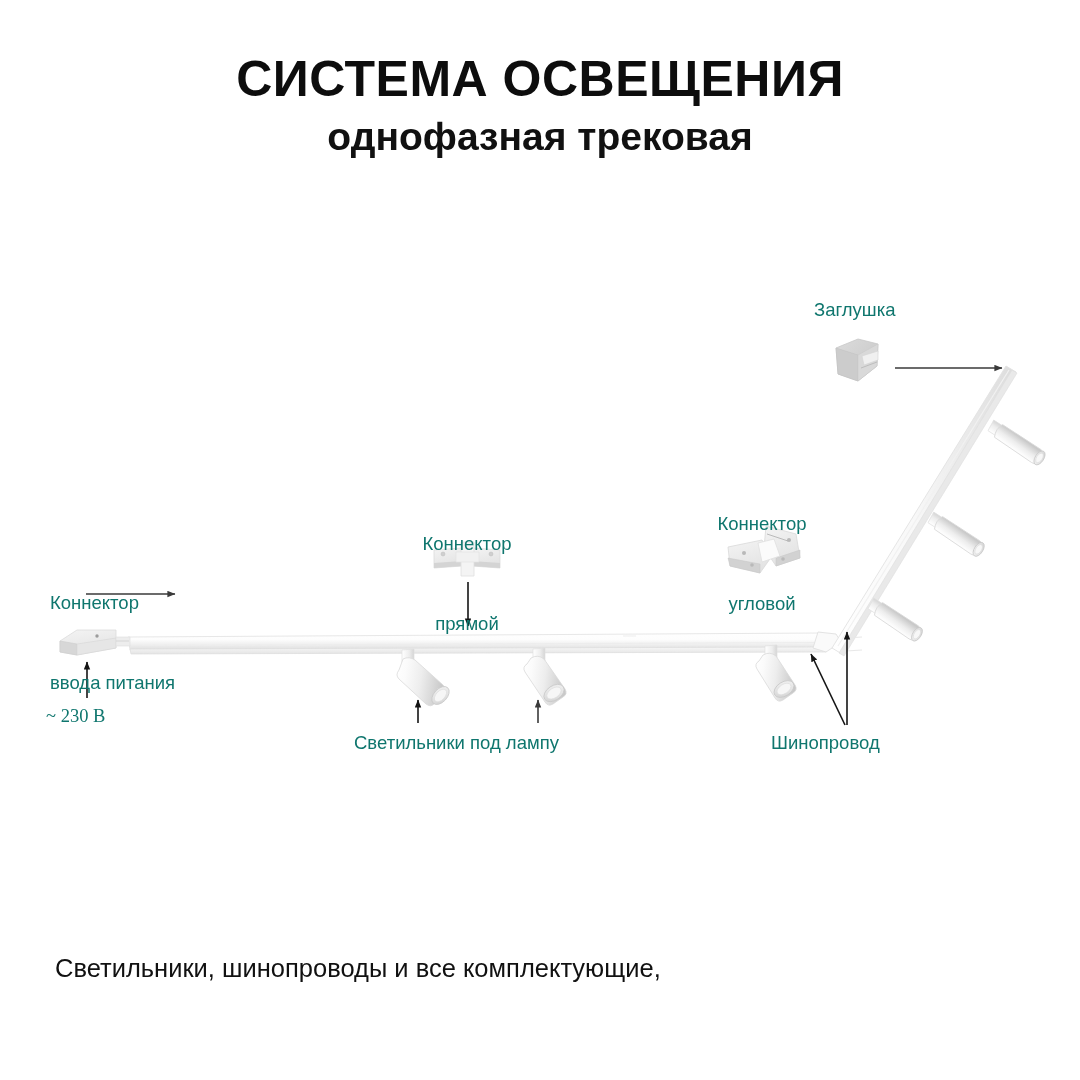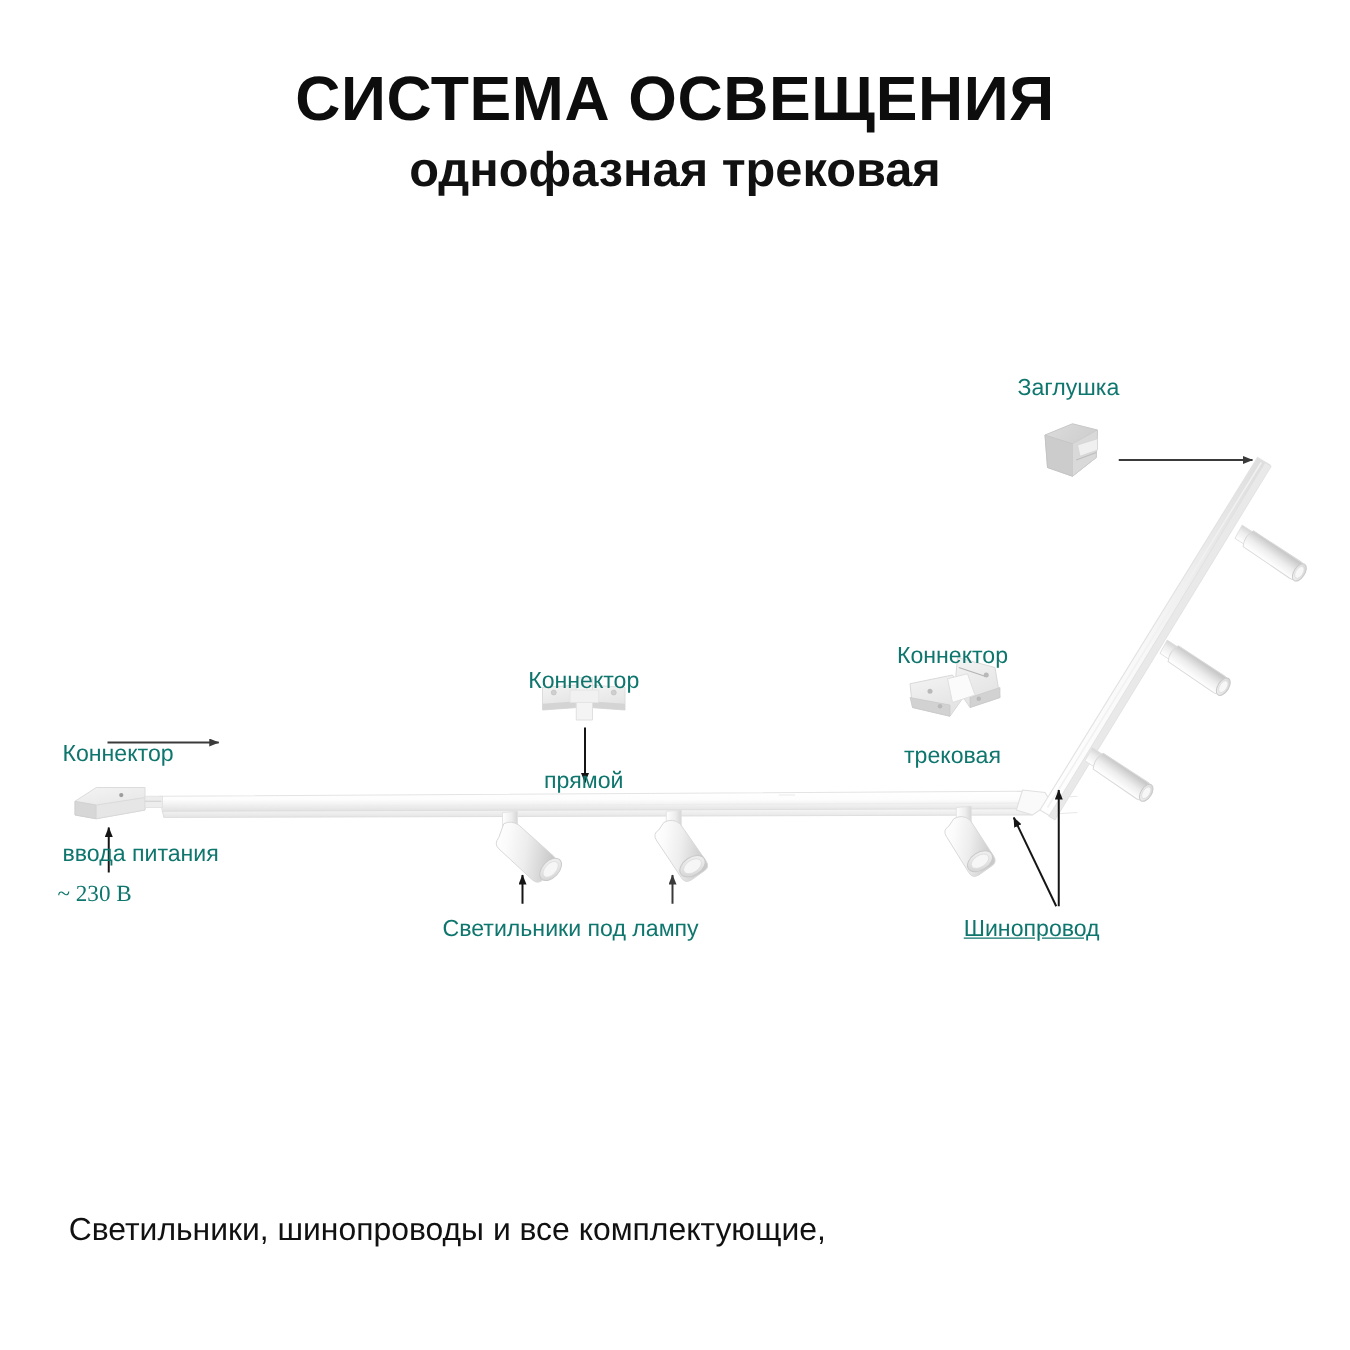--- a/index.html
+++ b/index.html
@@ -74,34 +74,34 @@
   }
   .label.center { text-align: center; }
   .label.left   { text-align: left; }
 
   #label-power      { left: 50px;  top: 536px; text-align: left; }
   #label-voltage    { left: 46px;  top: 703px; text-align: left; font-family: Liberation Serif, serif; }
   #label-straight   { left: 377px; top: 477px; width: 180px; text-align: center; }
   #label-corner     { left: 672px; top: 457px; width: 180px; text-align: center; }
   #label-cap        { left: 814px; top: 297px; text-align: left; }
   #label-lamps      { left: 354px; top: 730px; text-align: left; }
-  #label-busbar     { left: 771px; top: 730px; text-align: left; text-decoration: underline; }
+  #label-busbar     { left: 771px; top: 730px; text-align: left; }
 
   
   .footer {
     position: absolute;
     left: 55px;
     top: 950px;
     width: 960px;
     font-size: 25.5px;
     line-height: 1.42;
     color: #111111;
     font-weight: 400;
   }
-  .footer div { white-space: pre; margin-top: 16px; }
+  .footer div { white-space: pre; }
 </style>
 </head>
 <body>
 
 <div class="page">
 
   <div class="header">
     <h1 class="title">СИСТЕМА ОСВЕЩЕНИЯ</h1>
     <p class="subtitle">однофазная трековая</p>
   </div>
@@ -317,21 +317,21 @@
 
   <div class="label left" id="label-voltage">~ 230 В</div>
 
   <div class="label center" id="label-straight">
     <div>Коннектор</div>
     <div>прямой</div>
   </div>
 
   <div class="label center" id="label-corner">
     <div>Коннектор</div>
-    <div>трековая</div>
+    <div>угловой</div>
   </div>
 
   <div class="label left" id="label-cap">Заглушка</div>
 
   <div class="label left" id="label-lamps">Светильники под лампу</div>
 
   <div class="label left" id="label-busbar">Шинопровод</div>
 
   <div class="footer">
     <div>Светильники, шинопроводы и все комплектующие,</div>

